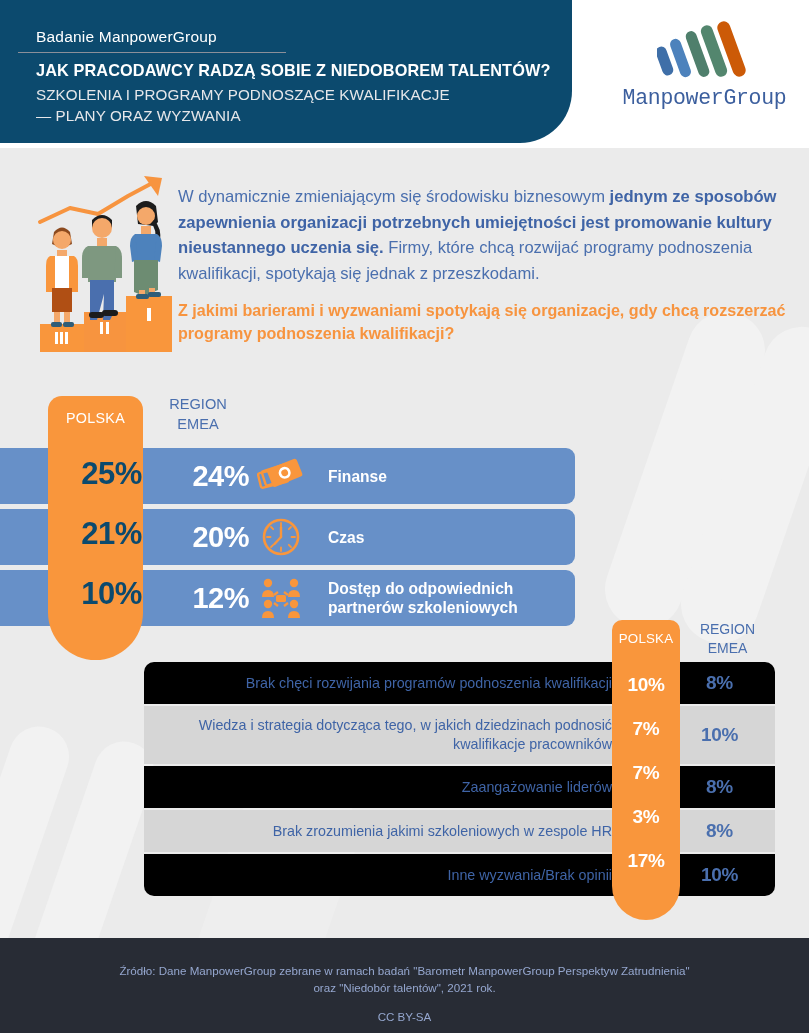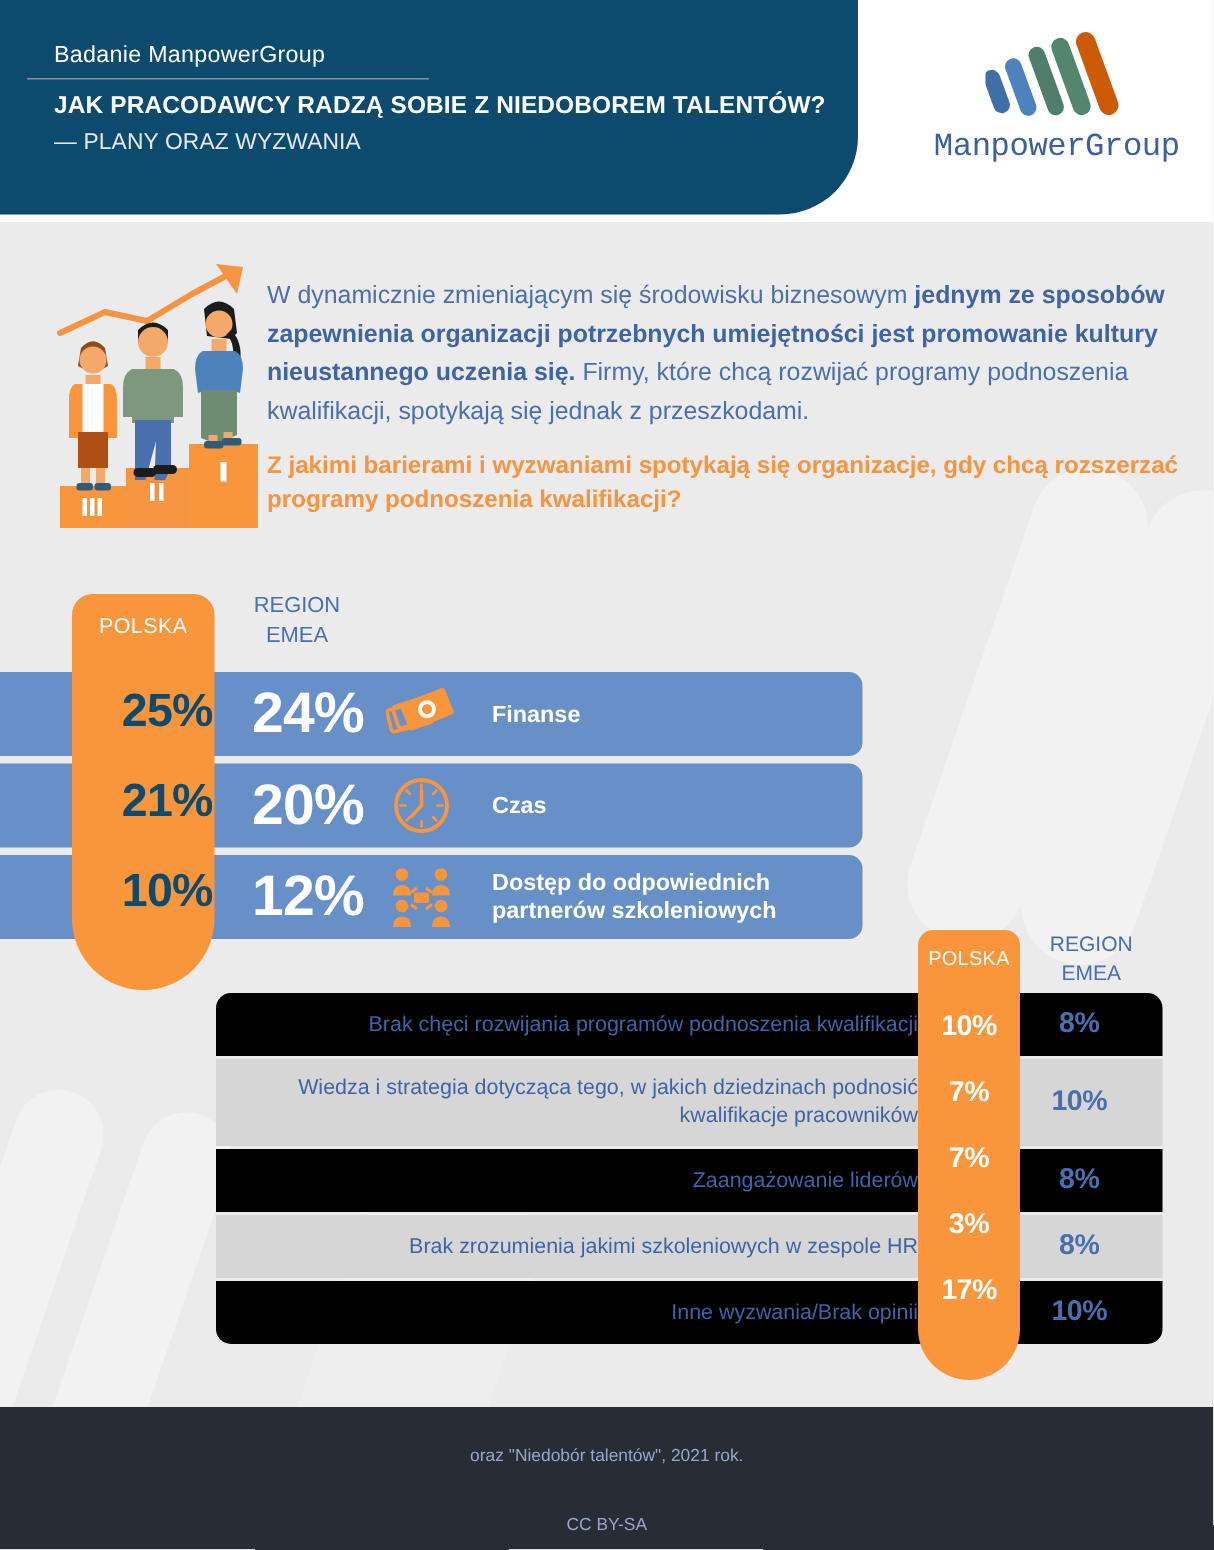--- a/index.html
+++ b/index.html
@@ -73,22 +73,22 @@
   }
 
   
   .bars { position: absolute; left: 0; top: 448px; width: 575px; }
   .bar {
     position: relative; height: 56px; margin-bottom: 5px;
     background: #6790c8; border-radius: 0 9px 9px 0;
     display: flex; align-items: center;
   }
   .bar .emea-val {
-    position: absolute; left: 168px; width: 92px; text-align: left;
-    font-size: 38px; font-weight: bold; color: #ffffff; letter-spacing: -.5px;
+    position: absolute; left: 157px; width: 92px; text-align: right;
+    font-size: 29px; font-weight: bold; color: #ffffff; letter-spacing: -.5px;
   }
   .bar .bar-icon { position: absolute; left: 257px; width: 48px; height: 44px; top: 6px; }
   .bar .bar-label {
     position: absolute; left: 328px; right: 14px;
     font-size: 15.6px; font-weight: bold; color: #ffffff; line-height: 19px;
   }
   .bar-label.two { top: 9px; }
 
   
   .pill-top {
@@ -179,20 +179,21 @@
   <div class="wm wm-c"></div>
   <div class="wm wm-d"></div>
   <div class="wm wm-e"></div>
 
   <div class="header-white-bg"></div>
   <div class="header-dark">
     <div class="kicker">Badanie ManpowerGroup</div>
     <div class="kicker-rule"></div>
     <div class="title-main">JAK PRACODAWCY RADZĄ SOBIE Z NIEDOBOREM TALENTÓW?</div>
     <div class="title-sub">
+      <div>SZKOLENIA I PROGRAMY PODNOSZĄCE KWALIFIKACJE</div>
       <div>— PLANY ORAZ WYZWANIA</div>
     </div>
   </div>
 
   <div class="logo-wrap">
     <svg class="logo-mark" viewBox="0 0 96 62">
       <rect x="2" y="26" width="11" height="30" rx="5.5" transform="rotate(-20 7.5 41)" fill="#3f6fa8"></rect>
       <rect x="18" y="18" width="11" height="40" rx="5.5" transform="rotate(-20 23.5 38)" fill="#4d82bc"></rect>
       <rect x="35" y="10" width="11" height="48" rx="5.5" transform="rotate(-20 40.5 34)" fill="#4f7f6c"></rect>
       <rect x="51" y="4" width="12" height="54" rx="6" transform="rotate(-20 57 31)" fill="#53866e"></rect>
@@ -373,18 +374,19 @@
     <div class="pill-head">POLSKA</div>
     <div class="pv pv0">10%</div>
     <div class="pv pv1">7%</div>
     <div class="pv pv2">7%</div>
     <div class="pv pv3">3%</div>
     <div class="pv pv4">17%</div>
   </div>
 
   <div class="footer">
     <div class="src">
+      <div>Źródło: Dane ManpowerGroup zebrane w ramach badań  "Barometr ManpowerGroup Perspektyw Zatrudnienia"</div>
       <div>oraz "Niedobór talentów", 2021 rok.</div>
     </div>
     <div class="cc">CC BY-SA</div>
   </div>
 
 </div>
 
 </body></html>

